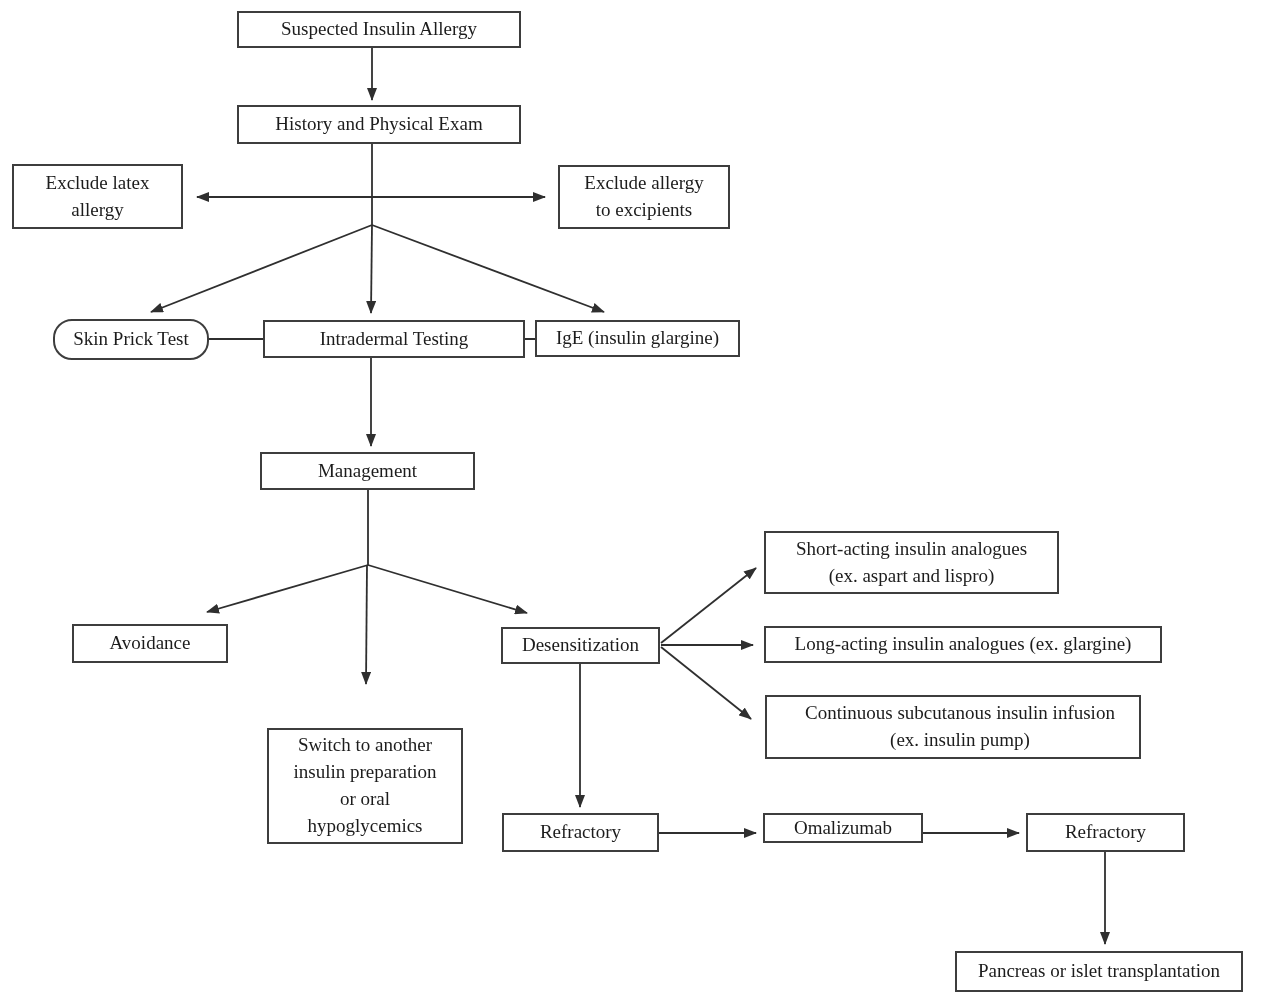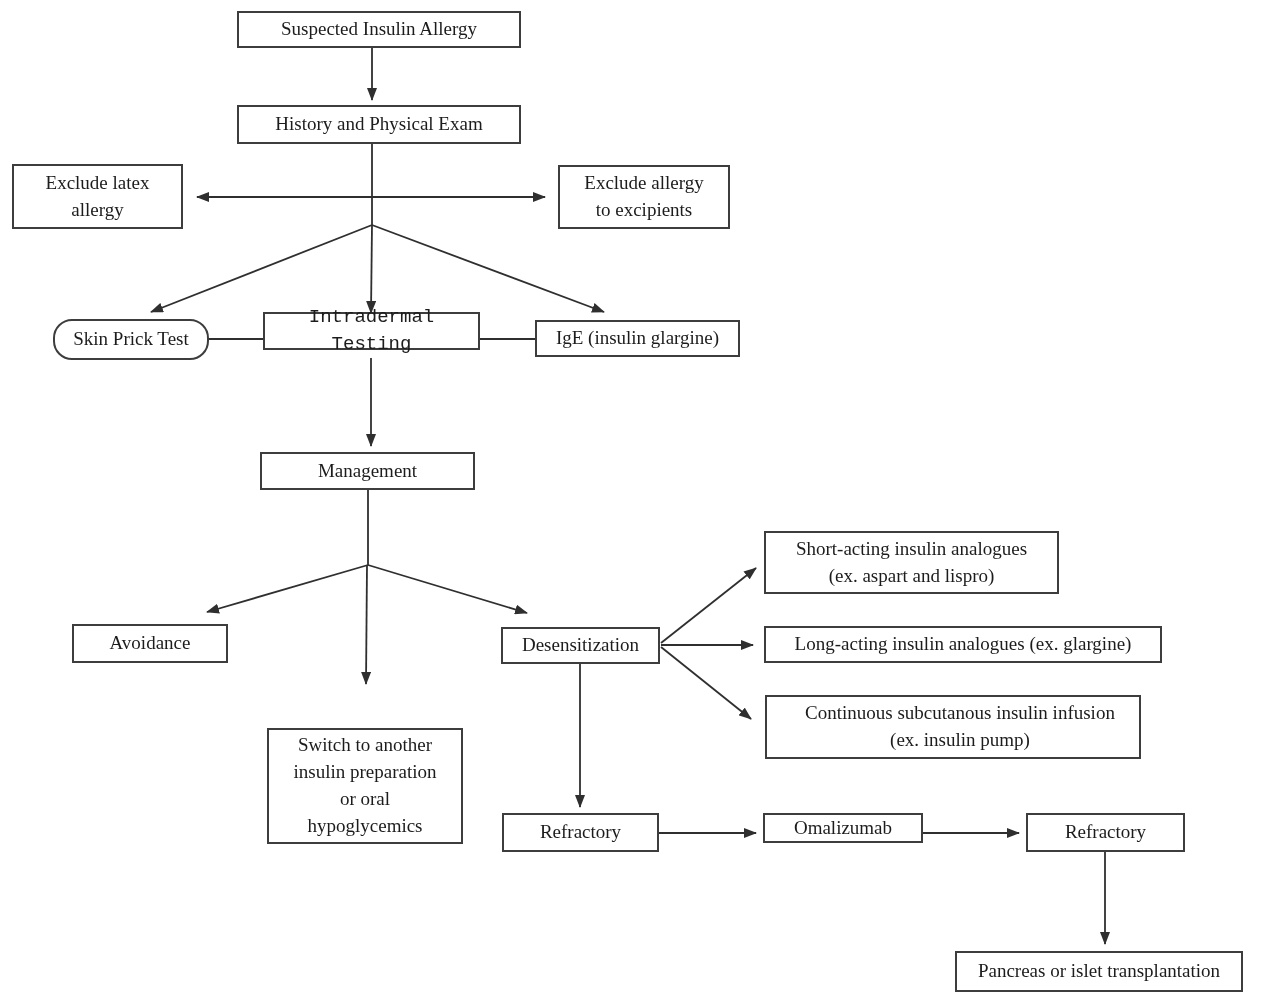--- a/index.html
+++ b/index.html
@@ -69,21 +69,21 @@
   <div class="node" style="left:237px;top:105px;width:284px;height:39px;">History and Physical Exam</div>
 
   <div class="node" style="left:12px;top:164px;width:171px;height:65px;">Exclude latex
 allergy</div>
 
   <div class="node" style="left:558px;top:165px;width:172px;height:64px;">Exclude allergy
 to excipients</div>
 
   <div class="node" style="left:53px;top:319px;width:156px;height:41px;border-radius:19px;">Skin Prick Test</div>
 
-  <div class="node" style="left:263px;top:312px;width:217px;height:38px;font-family:Liberation Mono, monospace;">Intradermal Testing</div>
+  <div class="node" style="left:263px;top:320px;width:262px;height:38px;">Intradermal Testing</div>
 
   <div class="node" style="left:535px;top:320px;width:205px;height:37px;">IgE (insulin glargine)</div>
 
   <div class="node" style="left:260px;top:452px;width:215px;height:38px;">Management</div>
 
   <div class="node" style="left:72px;top:624px;width:156px;height:39px;">Avoidance</div>
 
   <div class="node" style="left:267px;top:690px;width:196px;height:116px;margin-top:38px;">Switch to another
 insulin preparation
 or oral

